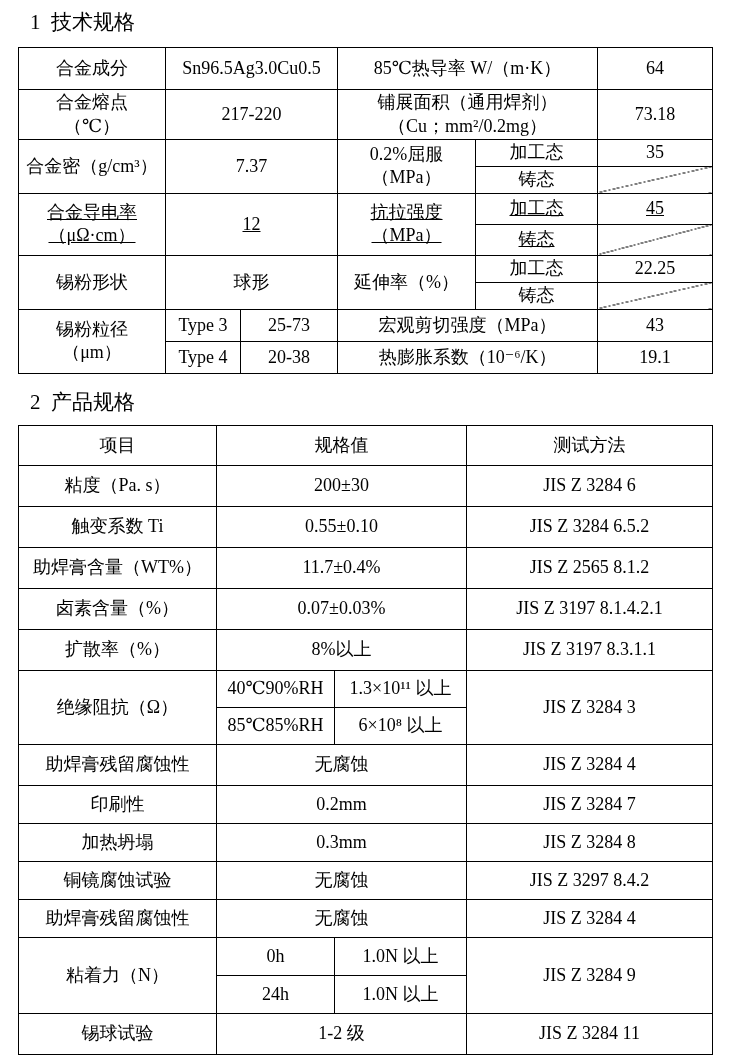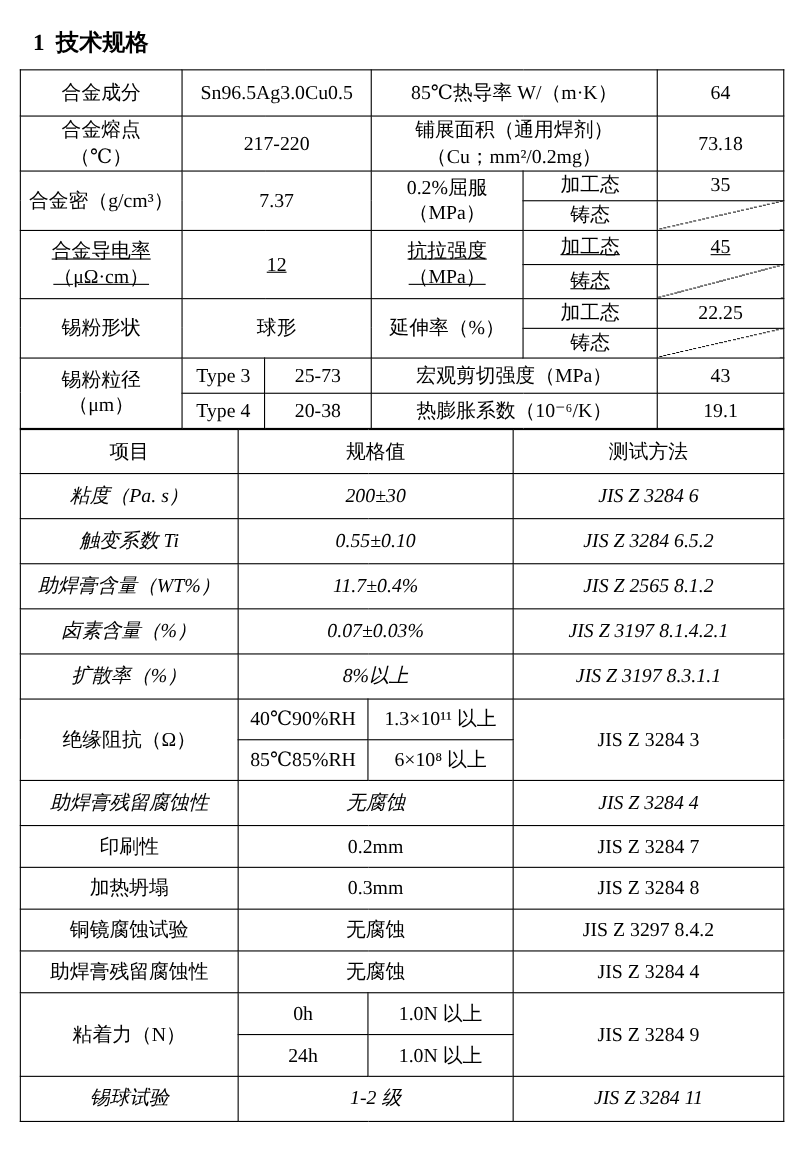--- a/index.html
+++ b/index.html
@@ -16,21 +16,21 @@
     padding: 8px 18px 0 18px;
     background: #ffffff;
     overflow: hidden;
   }
   .heading {
     font-size: 21px;
     line-height: 1.15;
     white-space: pre;
     margin-left: 12px;
   }
-  #heading-1 { margin-top: 18px; margin-bottom: 13px; font-weight: bold; }
+  #heading-1 { margin-top: 2px; margin-bottom: 13px; }
   #heading-2 { margin-top: 16px; margin-bottom: 11px; }
 
   table {
     border-collapse: collapse;
     table-layout: fixed;
     width: 694px;
   }
   td {
     border: 1.5px solid #000000;
     text-align: center;
@@ -41,21 +41,21 @@
     overflow: hidden;
   }
   
   .rh42 { height: 42px; }
   .rh48 { height: 48px; }
   .rh27 { height: 27px; }
   .rh31 { height: 31px; text-decoration: underline; }
   .rh32 { height: 32px; margin-left: 25px; }
   
   .rh40 { height: 40px; }
-  .rh41 { height: 41px; font-style: italic; }
+  .rh41 { height: 41px; }
   .rh37 { height: 37px; }
   .rh38 { height: 38px; }
 
   .diag {
     background-image: linear-gradient(to bottom right,
       transparent 49.4%, #000 49.4%, #000 50.6%, transparent 50.6%);
   }
 </style>
 </head>
 <body>
@@ -146,20 +146,21 @@
       </tr>
       <tr class="rh32">
         <td>Type 4</td>
         <td>20-38</td>
         <td colspan="2">热膨胀系数（10⁻⁶/K）</td>
         <td>19.1</td>
       </tr>
     </tbody>
   </table>
 
+  <div id="heading-2" class="heading">2  产品规格</div>
 
   <table>
     <colgroup>
       <col style="width:198px">
         <col style="width:118px">
         <col style="width:132px">
         <col style="width:246px">
     </colgroup>
     <tbody>
       <tr class="rh40">

